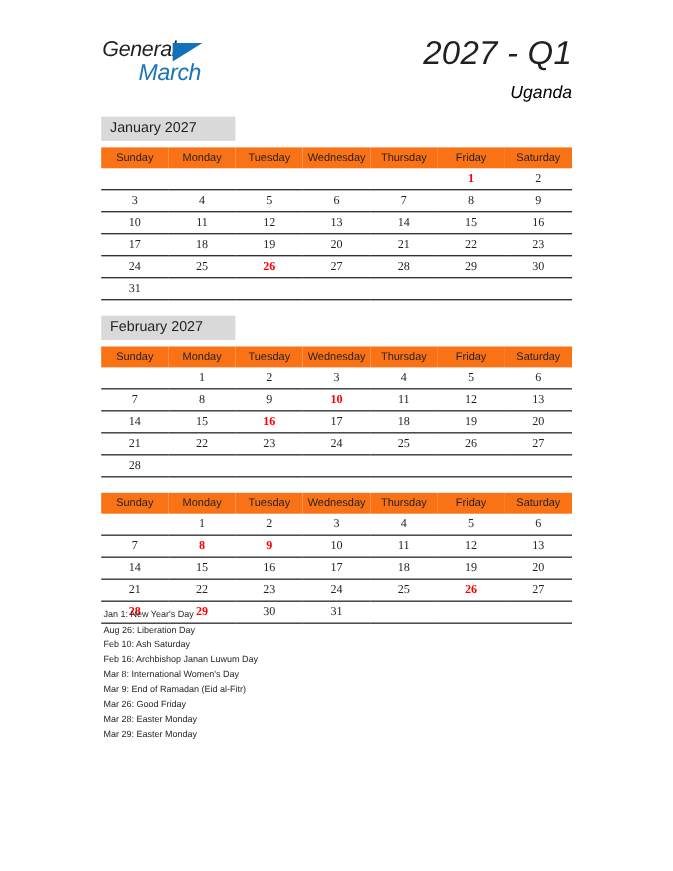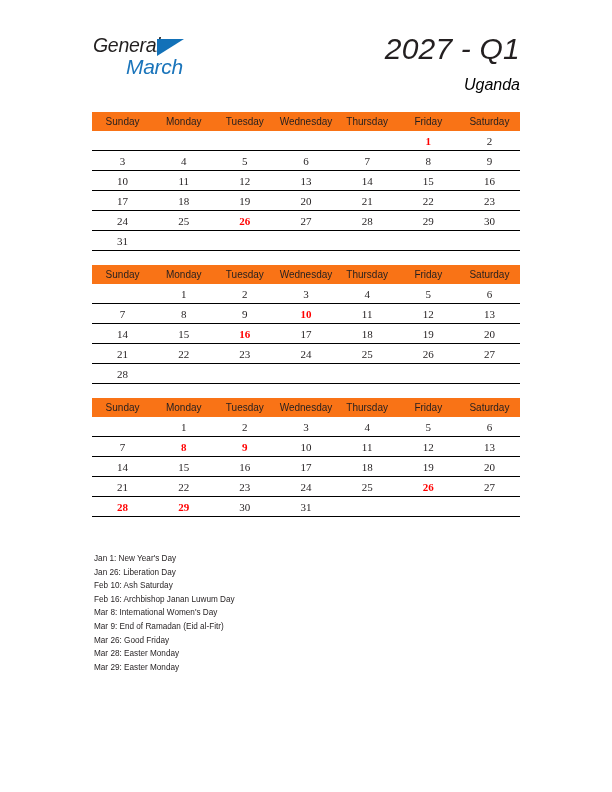--- a/index.html
+++ b/index.html
@@ -168,21 +168,21 @@
     </div>
     <span class="logo-blue">March</span>
   </div>
   <div class="title-block">
     <div class="title-main">2027 - Q1</div>
     <div class="title-sub">Uganda</div>
   </div>
 </div>
 
 <div class="months" id="months-container">
-    <div class="month-block"><table class="cal">
+    <div class="month-block"><div class="month-label">January 2027</div><table class="cal">
         <thead>
           <tr>
             <th>Sunday</th>
             <th>Monday</th>
             <th>Tuesday</th>
             <th>Wednesday</th>
             <th>Thursday</th>
             <th>Friday</th>
             <th>Saturday</th>
           </tr>
@@ -237,21 +237,21 @@
             <td class="">31</td>
             <td class="empty">&nbsp;</td>
             <td class="empty">&nbsp;</td>
             <td class="empty">&nbsp;</td>
             <td class="empty">&nbsp;</td>
             <td class="empty">&nbsp;</td>
             <td class="empty">&nbsp;</td>
           </tr>
         </tbody>
       </table></div>
-    <div class="month-block"><table class="cal">
+    <div class="month-block"><div class="month-label">February 2027</div><table class="cal">
         <thead>
           <tr>
             <th>Sunday</th>
             <th>Monday</th>
             <th>Tuesday</th>
             <th>Wednesday</th>
             <th>Thursday</th>
             <th>Friday</th>
             <th>Saturday</th>
           </tr>
@@ -361,21 +361,21 @@
             <td class="empty">&nbsp;</td>
             <td class="empty">&nbsp;</td>
             <td class="empty">&nbsp;</td>
           </tr>
         </tbody>
       </table></div>
   </div>
 
 <div class="holidays" id="holidays-container">
     <div class="holiday-line">Jan 1: New Year's Day</div>
-    <div class="holiday-line">Jan 26: Liberation Day</div>
+    <div class="holiday-line">Aug 26: Liberation Day</div>
     <div class="holiday-line">Feb 10: Ash Saturday</div>
     <div class="holiday-line">Feb 16: Archbishop Janan Luwum Day</div>
     <div class="holiday-line">Mar 8: International Women's Day</div>
     <div class="holiday-line">Mar 9: End of Ramadan (Eid al-Fitr)</div>
     <div class="holiday-line">Mar 26: Good Friday</div>
     <div class="holiday-line">Mar 28: Easter Monday</div>
     <div class="holiday-line">Mar 29: Easter Monday</div>
   </div>
 
 </body></html>

